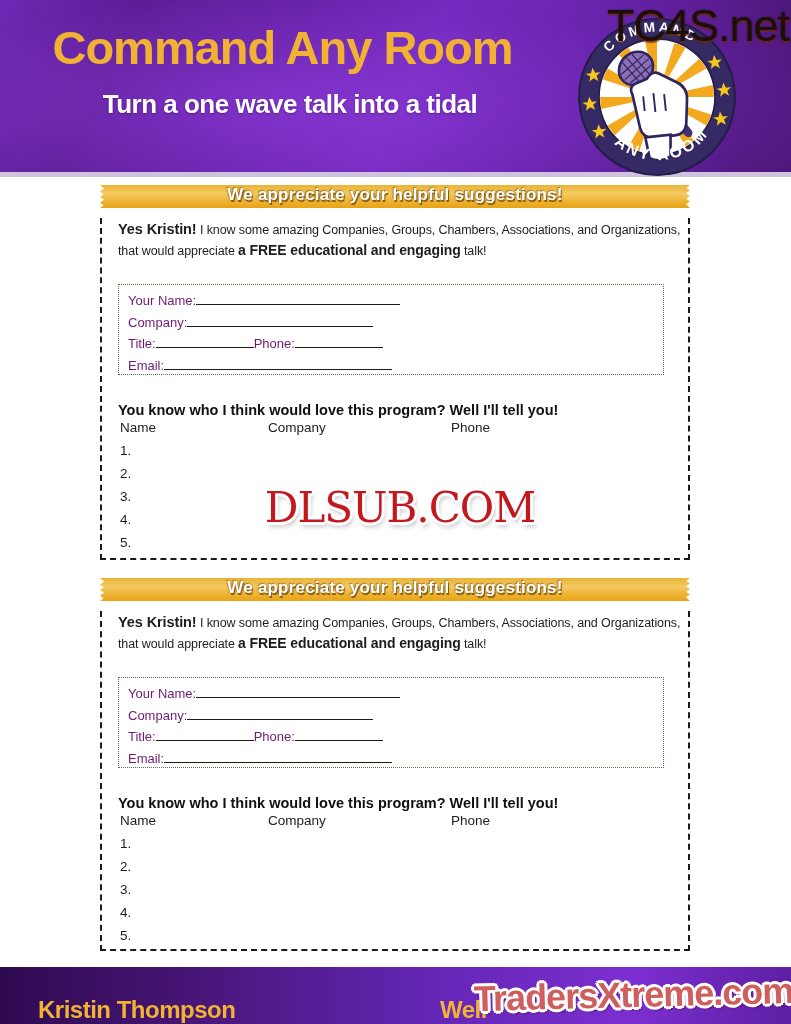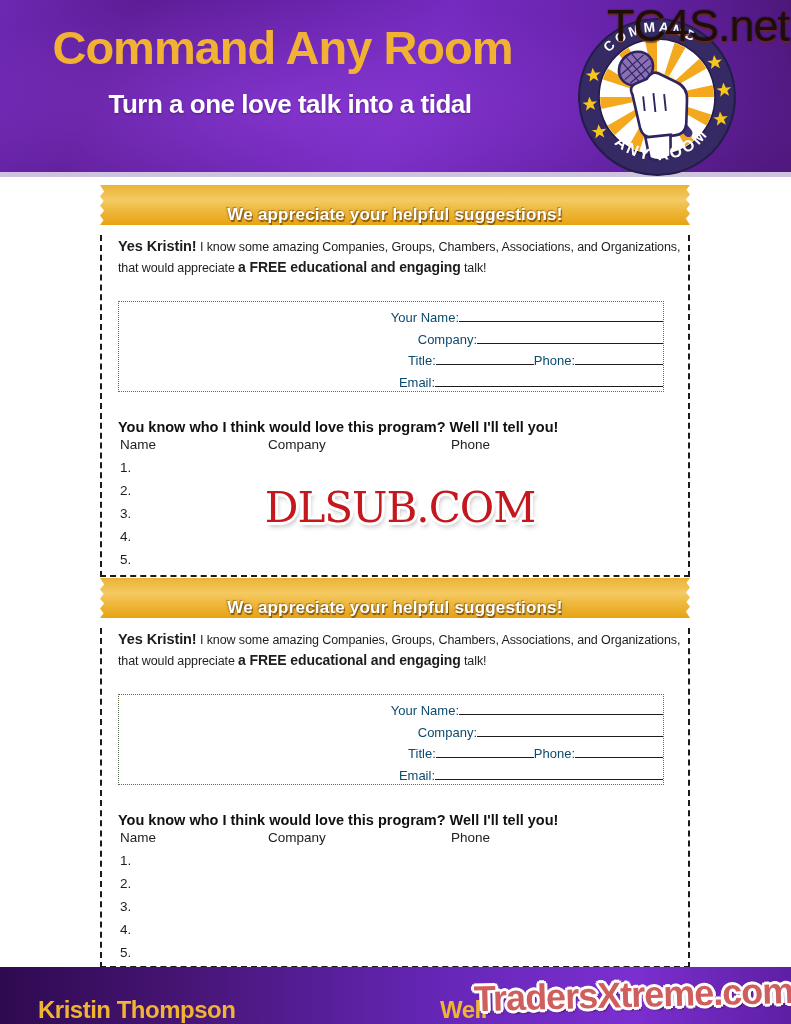--- a/index.html
+++ b/index.html
@@ -31,21 +31,21 @@
     text-shadow:0 2px 1px rgba(110,40,20,.75), 0 0 2px rgba(0,0,0,.6);
     z-index:6;
   }
   .badge { position:absolute; top:18px; left:578px; width:158px; height:158px; transform:rotate(-6deg); z-index:5; }
 
   
   .form-section { position:absolute; left:100px; width:590px; }
   .sec1 { top:185px; }
   .sec2 { top:578px; }
   .banner {
-    height:40px; display:flex; align-items:flex-end; justify-content:center;
+    height:23px; display:flex; align-items:flex-start; justify-content:center;
     background:linear-gradient(180deg, #eab335 0%, #f4ca63 38%, #efb93f 62%, #e8a312 100%);
     clip-path:polygon(0% 0%, 100% 0%, 99.4% 12%, 100% 24%, 99.3% 36%, 100% 48%, 99.4% 60%, 100% 72%, 99.3% 84%, 100% 100%, 0% 100%, 0.6% 88%, 0% 76%, 0.7% 64%, 0% 52%, 0.6% 40%, 0% 28%, 0.7% 16%);
   }
   .banner span {
     font-size:17px; font-weight:bold; color:#ffffff; letter-spacing:0.2px;
     text-shadow:1px 2px 0 #8a5c10, -1px -1px 0 rgba(138,92,16,.55), 0 0 3px rgba(120,75,10,.5);
   }
   .form-box {
     border-left:2px dashed #1a1a1a; border-right:2px dashed #1a1a1a; border-bottom:2px dashed #1a1a1a;
     padding:0 16px; background:#fff;
@@ -54,21 +54,21 @@
   .sec2 .form-box { height:340px; }
 
   .intro { margin-top:10px; font-size:12.5px; color:#1d1d1d; line-height:1.55; letter-spacing:-0.1px; white-space:nowrap; }
   .intro .lead { font-size:14.5px; }
   .intro b { font-size:14px; }
 
   .fields {
     margin-top:22px; width:546px; height:91px;
     border:1px dotted #5c7050; padding:5px 0 0 9px;
   }
-  .frow { line-height:21.5px; font-size:13px; color:#0c4a6e; white-space:nowrap;text-align:right; }
+  .frow { line-height:21.5px; font-size:13px; color:#701a75; white-space:nowrap; }
   .ul { display:inline-block; height:13px; border-bottom:1.5px solid #1c1c1c; }
   .ul-name  { width:204px; }
   .ul-co    { width:186px; }
   .ul-title { width:98px; }
   .ul-phone { width:88px; }
   .ul-email { width:228px; }
 
   .ref-head { margin-top:27px; font-size:14.5px; font-weight:bold; color:#111; white-space:nowrap; }
   .cols { position:relative; height:19px; margin-top:2px; font-size:13.5px; color:#222; }
   .cols .c1 { position:absolute; left:2px; }
@@ -104,21 +104,21 @@
   .f-part  { left:440px; }
 </style>
 </head>
 <body>
 
 <div class="page">
 
   <div class="header">
     <div class="page-title">Command Any Room</div>
     <div class="page-subtitle">
-      <span>Turn a one love talk into a tidal</span><br>
+      <span>Turn a one wave talk into a tidal</span><br>
     </div>
   </div>
   <div class="header-strip"></div>
 
   <svg class="badge" viewBox="0 0 150 150">
     <defs>
       <radialGradient id="glow" cx="50%" cy="50%" r="50%">
         <stop offset="0%" stop-color="#fde68a"></stop>
         <stop offset="70%" stop-color="#fbd65f"></stop>
         <stop offset="100%" stop-color="#fbd65f" stop-opacity="0"></stop>

